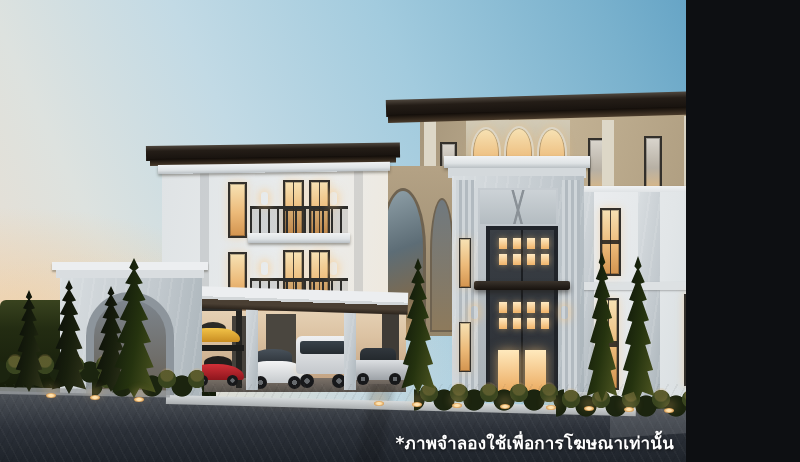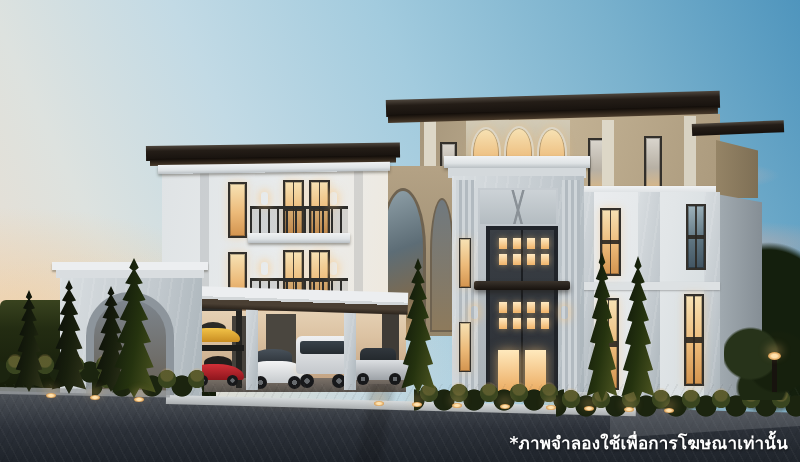--- a/index.html
+++ b/index.html
@@ -1,16 +1,16 @@
 <!DOCTYPE html>
 <html><head>
 <meta charset="utf-8">
 <style>
   html,body{margin:0;padding:0;background:#0d0f12;font-family:"DejaVu Sans","Liberation Sans",sans-serif;}
-  .scene{position:relative;width:800px;height:462px;overflow:hidden;background:#d946ef;}
+  .scene{position:relative;width:686px;height:462px;overflow:hidden;background:#d946ef;}
   .abs{position:absolute;}
 
   
   .sky{left:0;top:0;width:800px;height:462px;
     background:
       radial-gradient(ellipse 150px 24px at 84% 38%, rgba(236,183,171,.70), transparent 72%),
       radial-gradient(ellipse 200px 34px at 90% 53%, rgba(230,172,156,.50), transparent 72%),
       radial-gradient(ellipse 320px 130px at 2% 66%, rgba(242,205,158,.65), transparent 75%),
       radial-gradient(ellipse 420px 150px at 20% 78%, rgba(238,214,188,.45), transparent 75%),
       linear-gradient(245deg,#4f95bd 0%,#79b1cd 20%,#a2cbde 42%,#c2dae5 62%,#dde2df 80%,#ecddcd 100%);}

